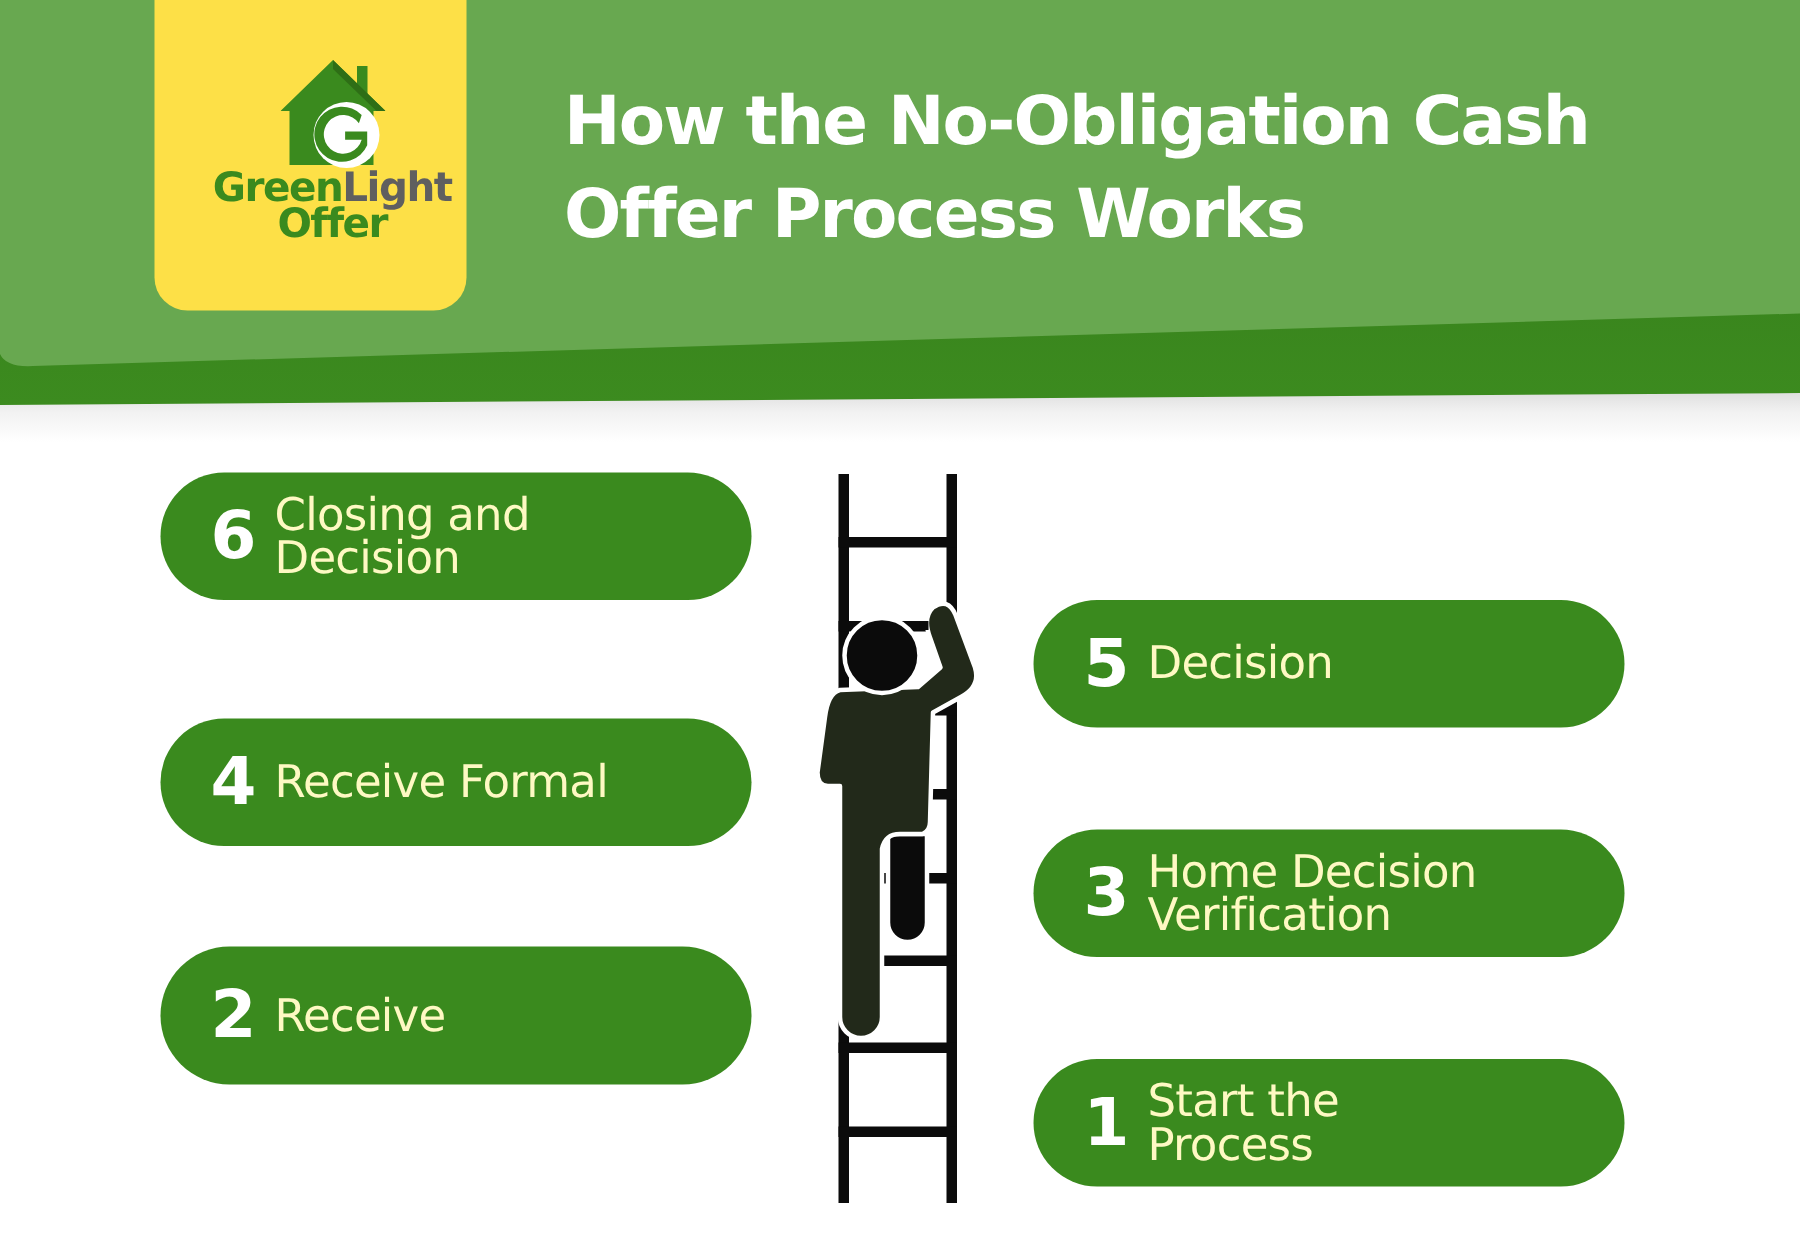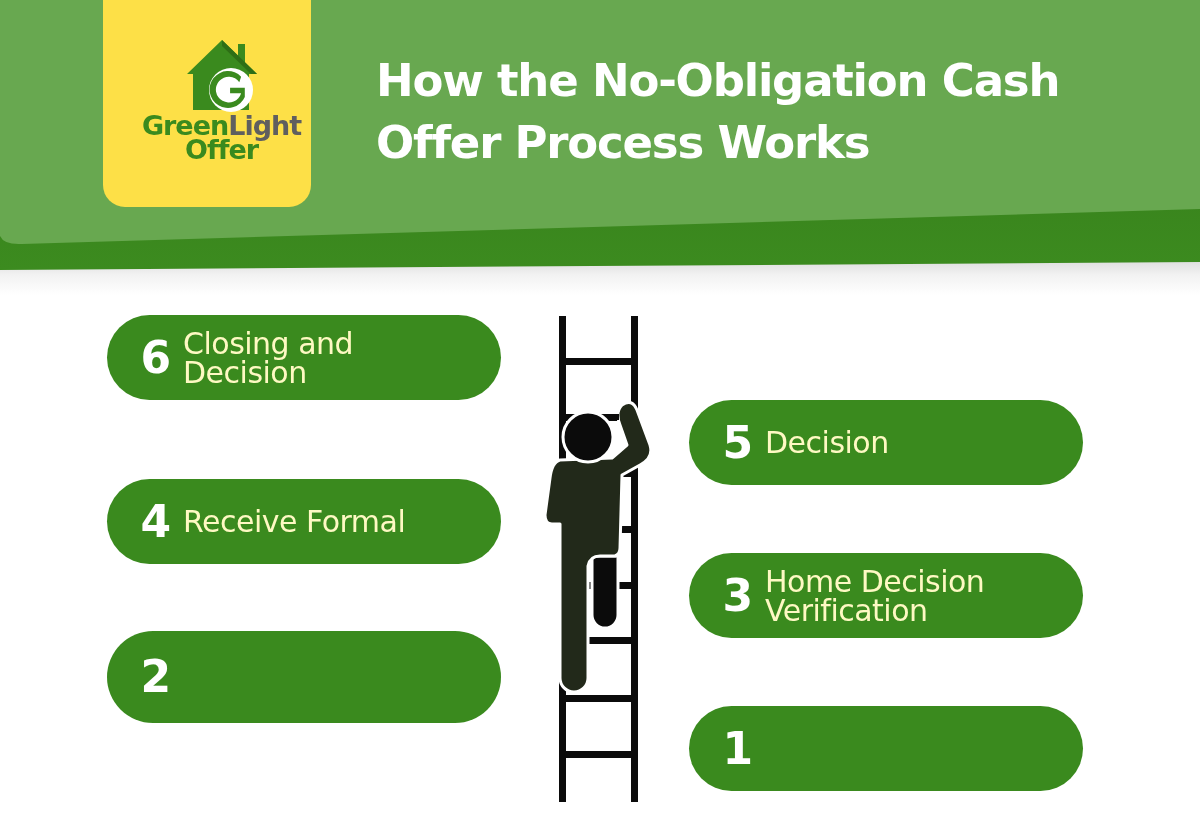--- a/index.html
+++ b/index.html
@@ -132,33 +132,38 @@
 <div class="pill" style="left:107px; top:479px;">
   <div class="pill-num">4</div>
   <div class="pill-label">
     <span>Receive Formal</span>
   </div>
 </div>
 
 <div class="pill" style="left:107px; top:631px; height:92px; border-radius:46px;">
   <div class="pill-num">2</div>
   <div class="pill-label">
+    <span>Receive</span>
   </div>
 </div>
 
 <div class="pill" style="left:689px; top:400px;">
   <div class="pill-num">5</div>
   <div class="pill-label">
       <span>Decision</span>
   </div>
 </div>
 
 <div class="pill" style="left:689px; top:553px;">
   <div class="pill-num">3</div>
   <div class="pill-label">
     <span>Home Decision</span>
       <span>Verification</span>
   </div>
 </div>
 
 <div class="pill" style="left:689px; top:706px;">
   <div class="pill-num">1</div>
+  <div class="pill-label">
+    <span>Start the</span>
+      <span>Process</span>
+  </div>
 </div>
 
 </body></html>

